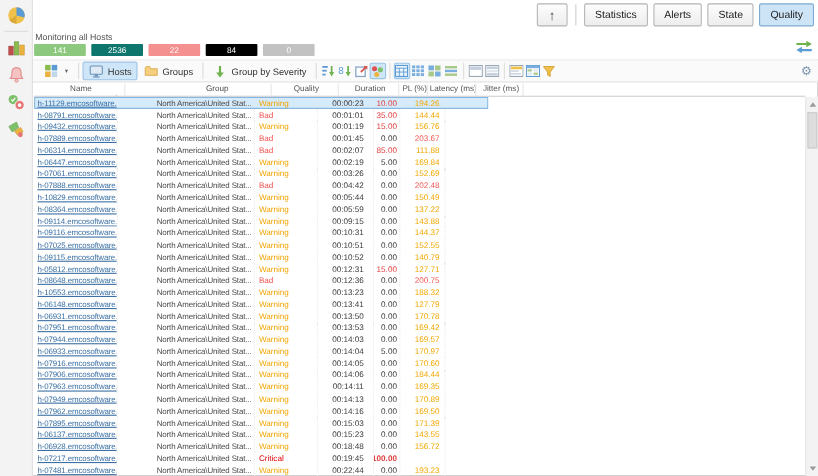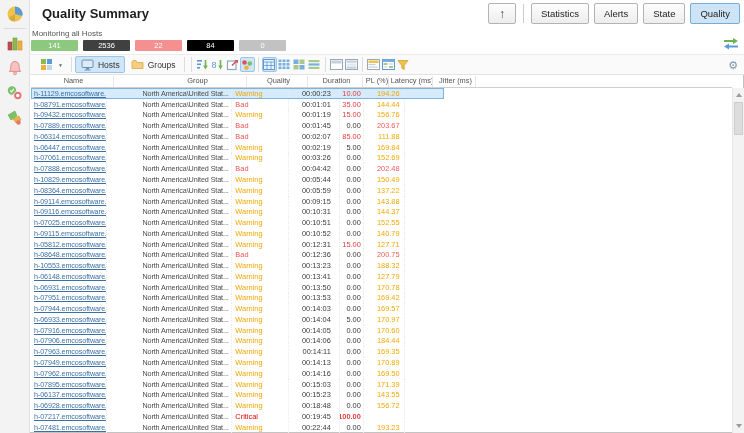--- a/index.html
+++ b/index.html
@@ -117,38 +117,37 @@
   <div class="sb-icon">
     <svg width="18" height="18" viewBox="0 0 18 18">
       <polygon points="2,6 9,2 11,7 5,11" fill="#7cc069" stroke="#5fa04c" stroke-width="0.5"></polygon>
       <polygon points="7,10 13,7 15,11 10,14" fill="#ecb23f" stroke="#c79230" stroke-width="0.5"></polygon>
       <circle cx="12.5" cy="13.5" r="2.2" fill="#e57373"></circle>
     </svg>
   </div>
 </div>
 
 <div class="titlebar">
-  <div class="page-title">Quality Summary</div>
   <div class="hbtns">
     <div class="hbtn upbtn">↑</div>
     <div class="vsep"></div>
     <span style="display:flex;gap:5px;">
         <div class="hbtn">Statistics</div>
         <div class="hbtn">Alerts</div>
         <div class="hbtn">State</div>
         <div class="hbtn active">Quality</div>
       </span>
   </div>
 </div>
 
 <div class="subheader">
   <div class="mon-label">Monitoring all Hosts</div>
   <div class="badges">
       <div class="badge" style="background: rgb(140, 200, 125);">141</div>
-      <div class="badge" style="background: #404040;">2536</div>
+      <div class="badge" style="background: #0f766e;">2536</div>
       <div class="badge" style="background: rgb(245, 144, 144);">22</div>
       <div class="badge" style="background: #000000;">84</div>
       <div class="badge" style="background: rgb(194, 194, 194);">0</div>
     </div>
   <div class="swap-icon">
     <svg width="16" height="13" viewBox="0 0 16 13">
       <path d="M1 4 L11 4" stroke="#6fb34f" stroke-width="2"></path>
       <polygon points="10,1 15,4 10,7" fill="#6fb34f"></polygon>
       <path d="M5 9.5 L15 9.5" stroke="#5b9bd5" stroke-width="2"></path>
       <polygon points="6,6.5 1,9.5 6,12.5" fill="#5b9bd5"></polygon>
@@ -181,20 +180,29 @@
   </div>
   <div class="tbtn">
     <span class="ticon">
       <svg width="13" height="11" viewBox="0 0 13 11">
         <path d="M1 2.5 L1 9.5 L12 9.5 L12 3.5 L6 3.5 L5 1.5 L2 1.5 Z" fill="#f5ce7e" stroke="#d8a84e" stroke-width="0.8"></path>
       </svg>
     </span>
     <span>Groups</span>
   </div>
   <div class="tsep"></div>
+  <div class="tbtn">
+    <span class="ticon">
+      <svg width="12" height="12" viewBox="0 0 12 12">
+        <path d="M6 1 L6 8" stroke="#6fb34f" stroke-width="2"></path>
+        <polygon points="2.5,7 9.5,7 6,11.5" fill="#6fb34f"></polygon>
+      </svg>
+    </span>
+    <span>Group by Severity</span>
+  </div>
   <div class="tsep"></div>
   <div class="ticon">
     <svg width="13" height="13" viewBox="0 0 13 13">
       <rect x="1" y="2" width="5" height="1.6" fill="#5b9bd5"></rect>
       <rect x="1" y="5.5" width="4" height="1.6" fill="#5b9bd5"></rect>
       <rect x="1" y="9" width="3" height="1.6" fill="#5b9bd5"></rect>
       <path d="M9.5 2 L9.5 8" stroke="#6fb34f" stroke-width="1.6"></path>
       <polygon points="7.2,7.5 11.8,7.5 9.5,11.5" fill="#6fb34f"></polygon>
     </svg>
   </div>

